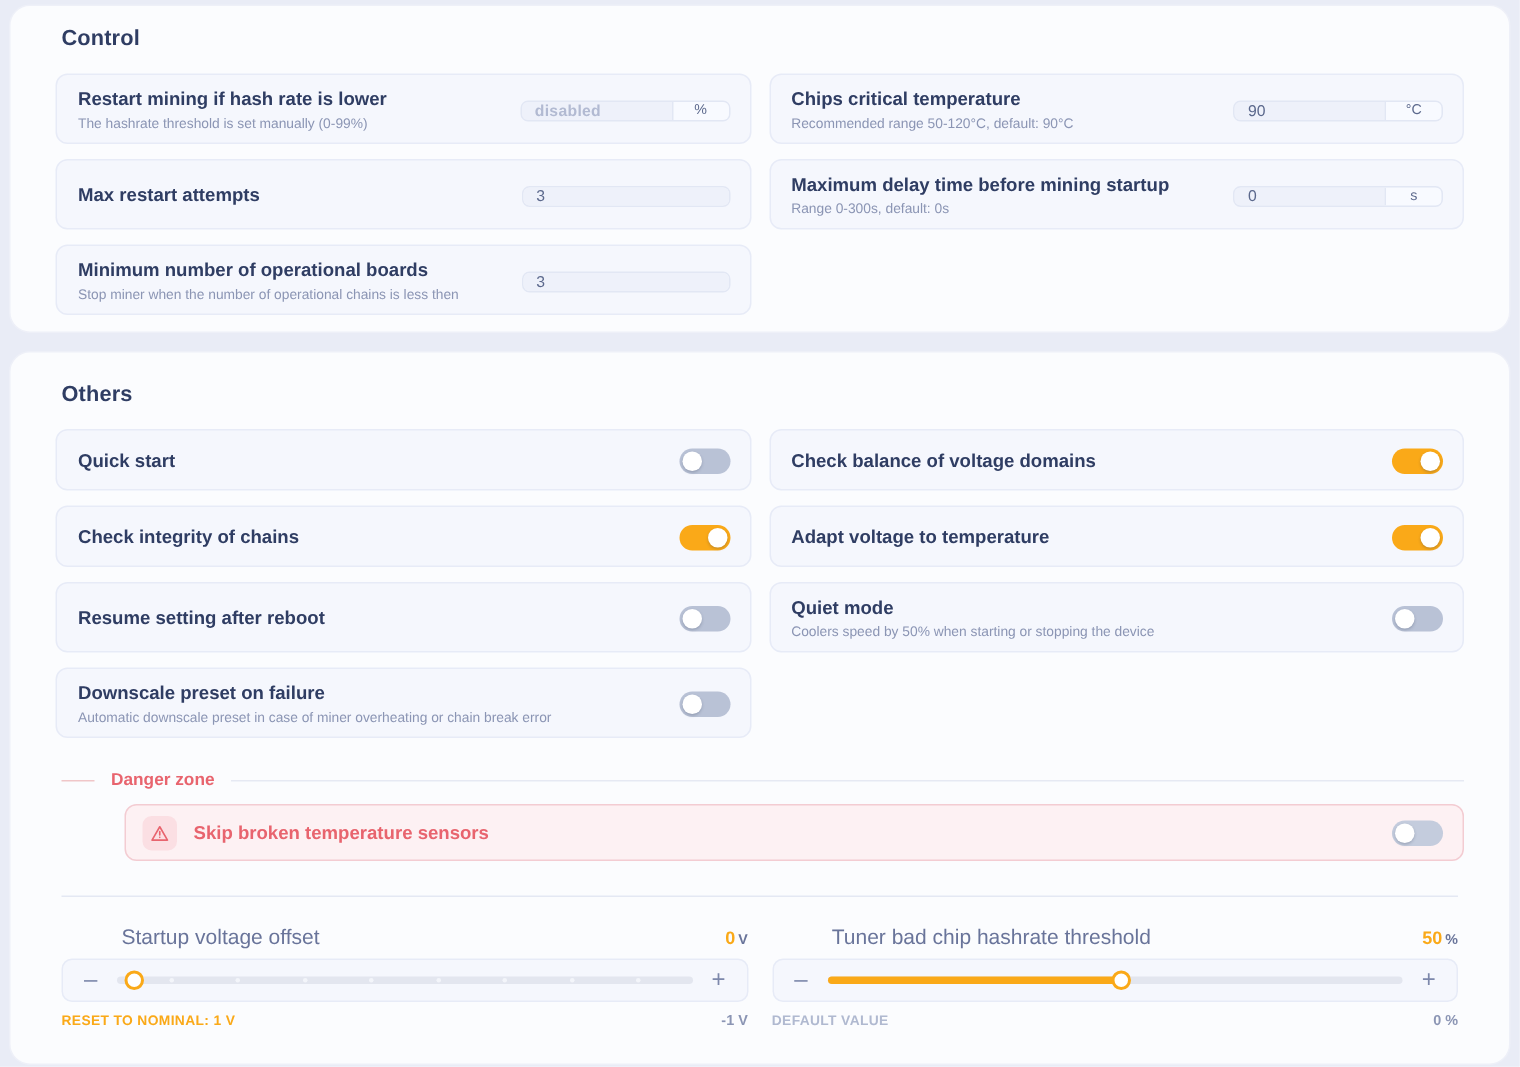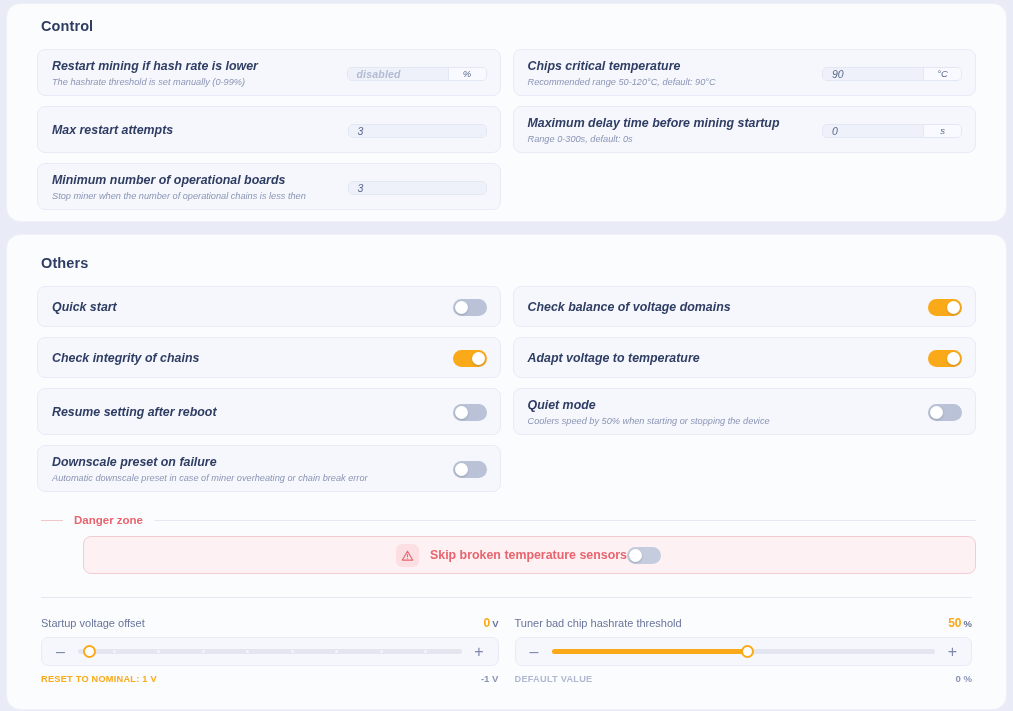--- a/index.html
+++ b/index.html
@@ -40,21 +40,20 @@
 
   .row {
     background: #f5f7fd;
     border: 1px solid #e7ebf7;
     border-radius: 8px;
     min-height: 41px;
     display: flex;
     align-items: center;
     justify-content: space-between;
     padding: 7px 13px 5px 14px;
-    font-style: italic;
   }
   .row.tall { min-height: 47px; }
   .row-texts { display: flex; flex-direction: column; justify-content: center; gap: 3px; }
   .row-label {
     font-size: 12.4px;
     font-weight: bold;
     color: #2f3d63;
     line-height: 15px;
     white-space: nowrap;
   }
@@ -136,21 +135,21 @@
   }
   .danger-line { flex: 1; height: 1px; background: #e6e9f3; }
 
   .danger-row {
     background: #fdf1f3;
     border: 1px solid #f3ccd2;
     border-radius: 8px;
     height: 38px;
     display: flex;
     align-items: center;
-    justify-content: center;
+    justify-content: space-between;
     padding: 0 13px 0 11px;
     margin-left: 46px;
   }
   .danger-left { display: flex; align-items: center; gap: 11px; }
   .warn-box {
     width: 23px; height: 23px;
     border-radius: 6px;
     background: #fbdfe3;
     display: flex; align-items: center; justify-content: center;
   }
@@ -167,21 +166,21 @@
     grid-template-columns: 1fr 1fr;
     column-gap: 16px;
     margin: 18px 4px 0 4px;
   }
   .slider-head {
     display: flex;
     align-items: baseline;
     justify-content: space-between;
     margin-bottom: 7px;
   }
-  .slider-title { font-size: 11px; color: #69749a; }
+  .slider-title { font-size: 14px; color: #69749a; margin-left: 40px; }
   .slider-value { font-size: 12px; font-weight: bold; color: #faa918; }
   .slider-value .unit { font-size: 9.5px; color: #69749a; margin-left: 2px; }
 
   .slider-box {
     background: #f5f7fd;
     border: 1px solid #e7ebf7;
     border-radius: 7px;
     height: 29px;
     display: flex;
     align-items: center;

